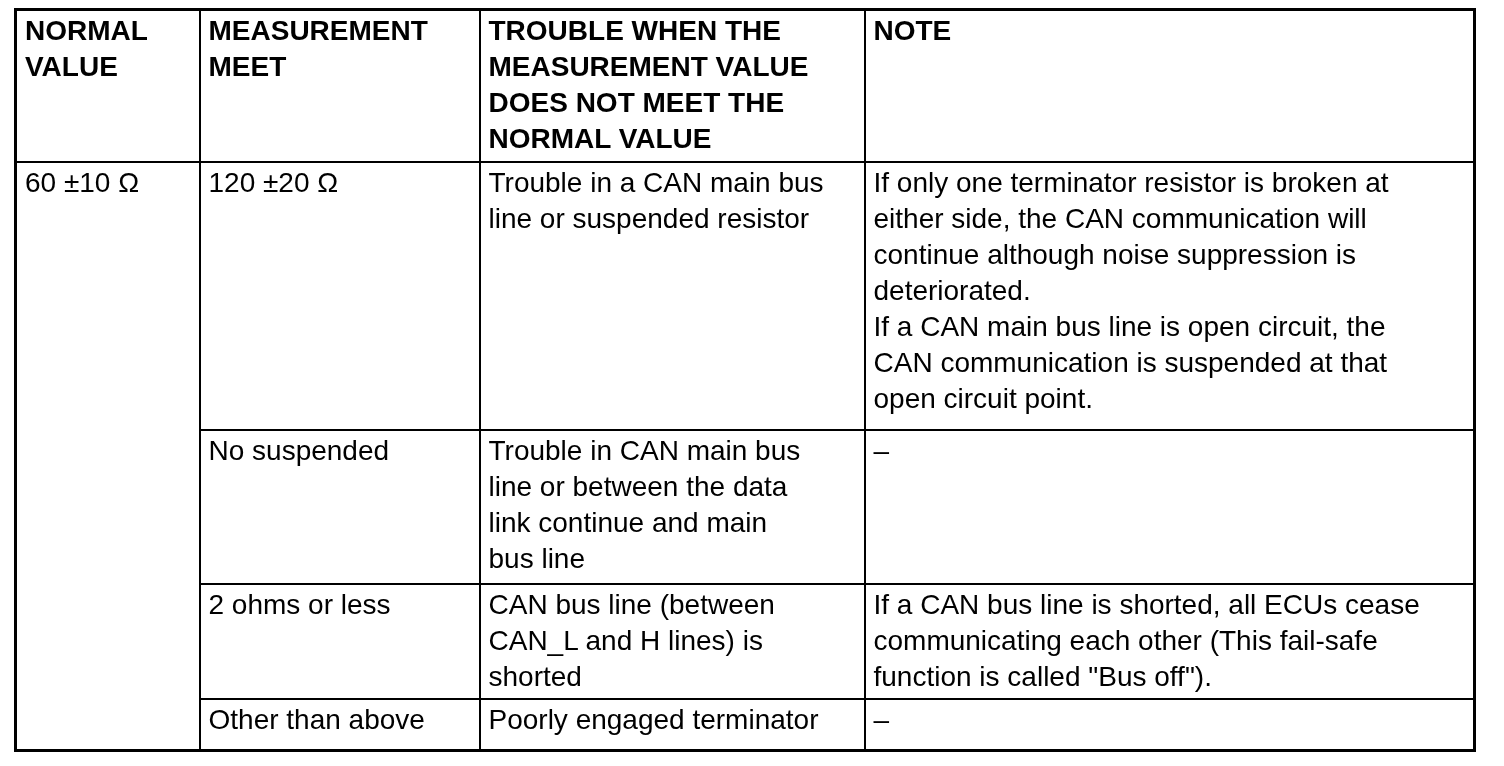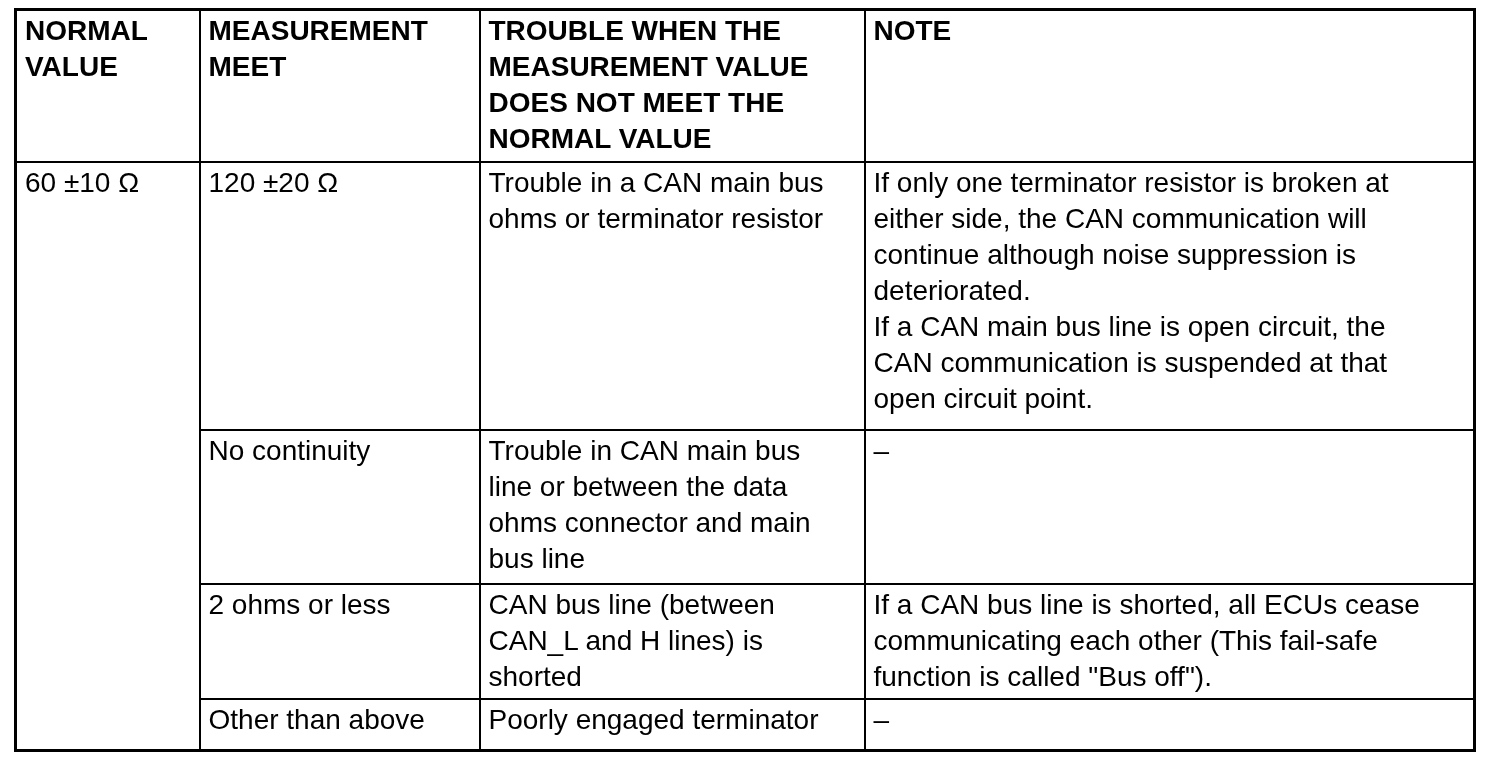--- a/index.html
+++ b/index.html
@@ -69,34 +69,34 @@
 DOES NOT MEET THE
 NORMAL VALUE</th>
         <th>NOTE</th>
       </tr>
     </thead>
     <tbody>
       <tr class="row-1">
         <td rowspan="4">60 ±10 Ω</td>
         <td>120 ±20 Ω</td>
         <td>Trouble in a CAN main bus
-ohms or terminator resistor</td>
+line or suspended resistor</td>
         <td>If only one terminator resistor is broken at
 either side, the CAN communication will
 continue although noise suppression is
 deteriorated.
 If a CAN main bus line is open circuit, the
 CAN communication is suspended at that
 open circuit point.</td>
       </tr>
       <tr class="row-2">
-        <td>No continuity</td>
+        <td>No suspended</td>
         <td>Trouble in CAN main bus
 line or between the data
-ohms connector and main
+link continue and main
 bus line</td>
         <td>–</td>
       </tr>
       <tr class="row-3">
         <td>2 ohms or less</td>
         <td>CAN bus line (between
 CAN_L and H lines) is
 shorted</td>
         <td>If a CAN bus line is shorted, all ECUs cease
 communicating each other (This fail-safe

